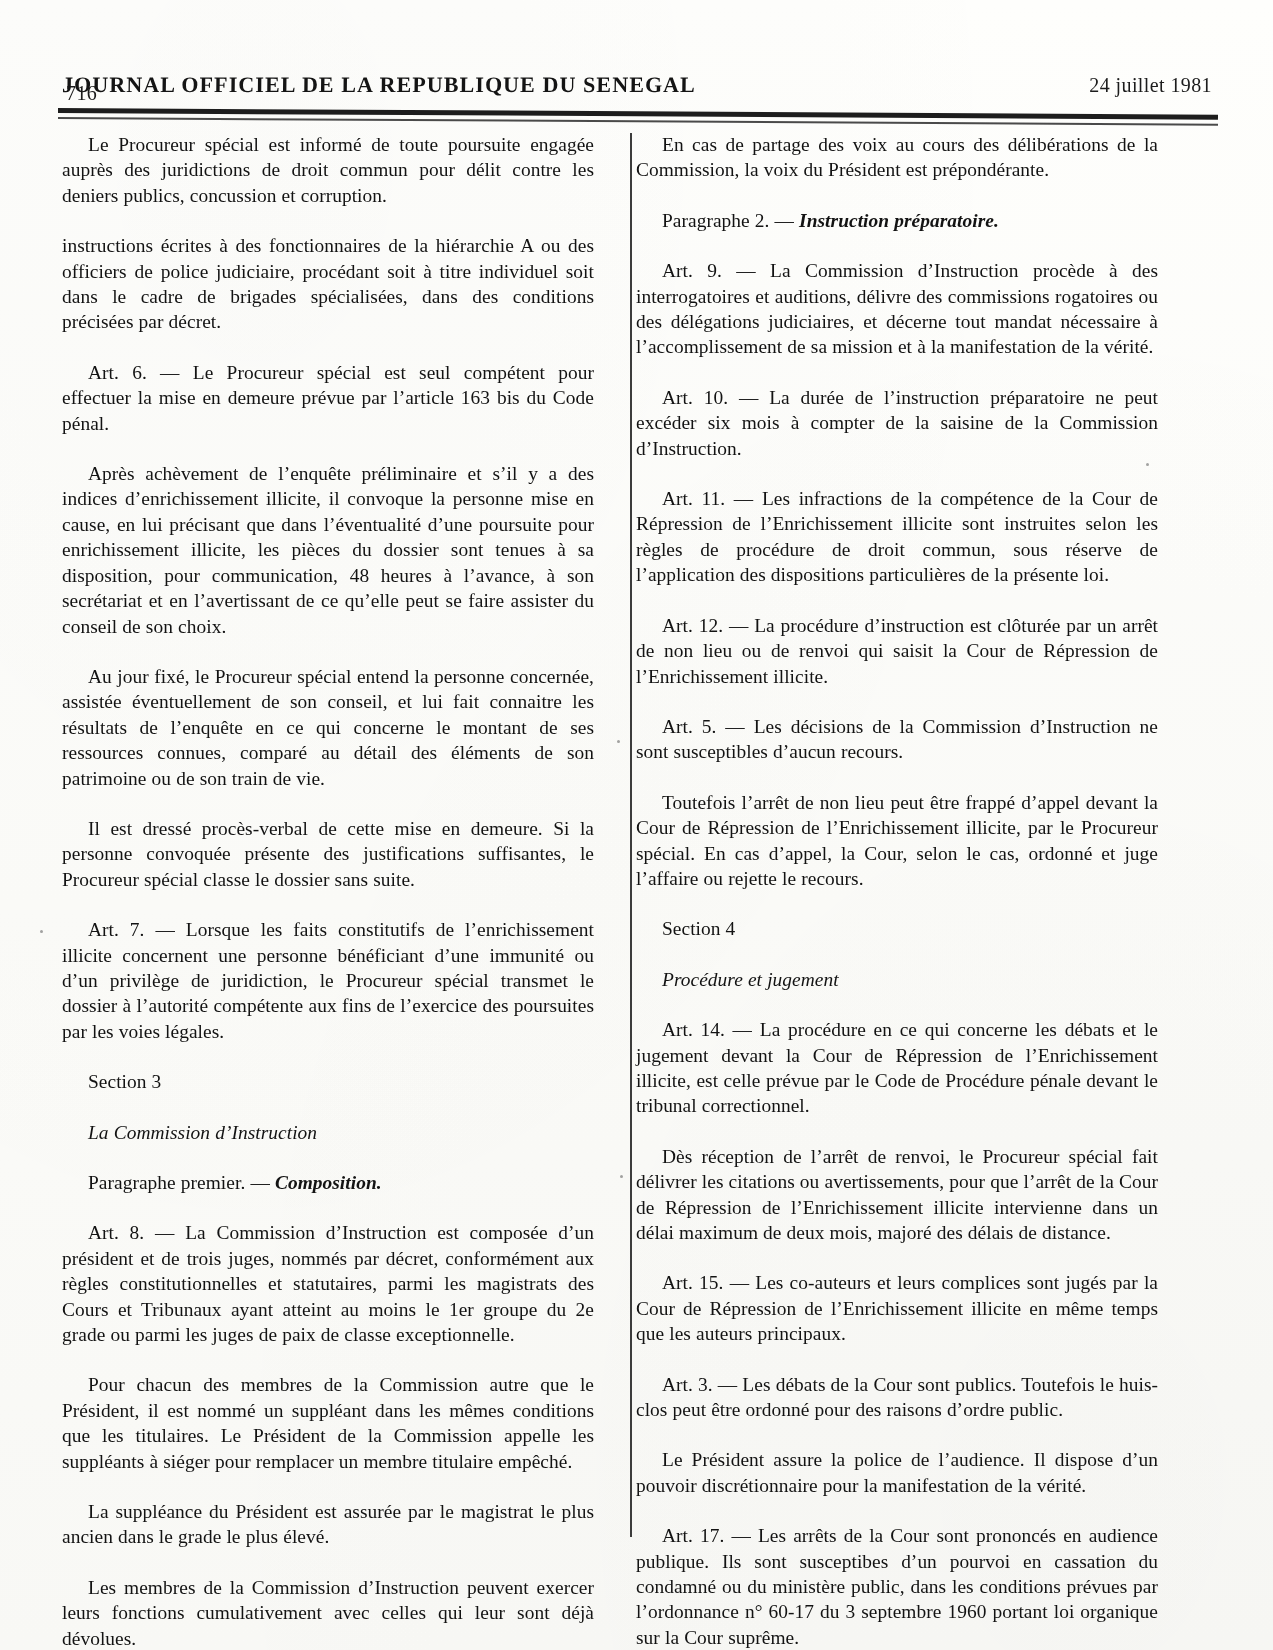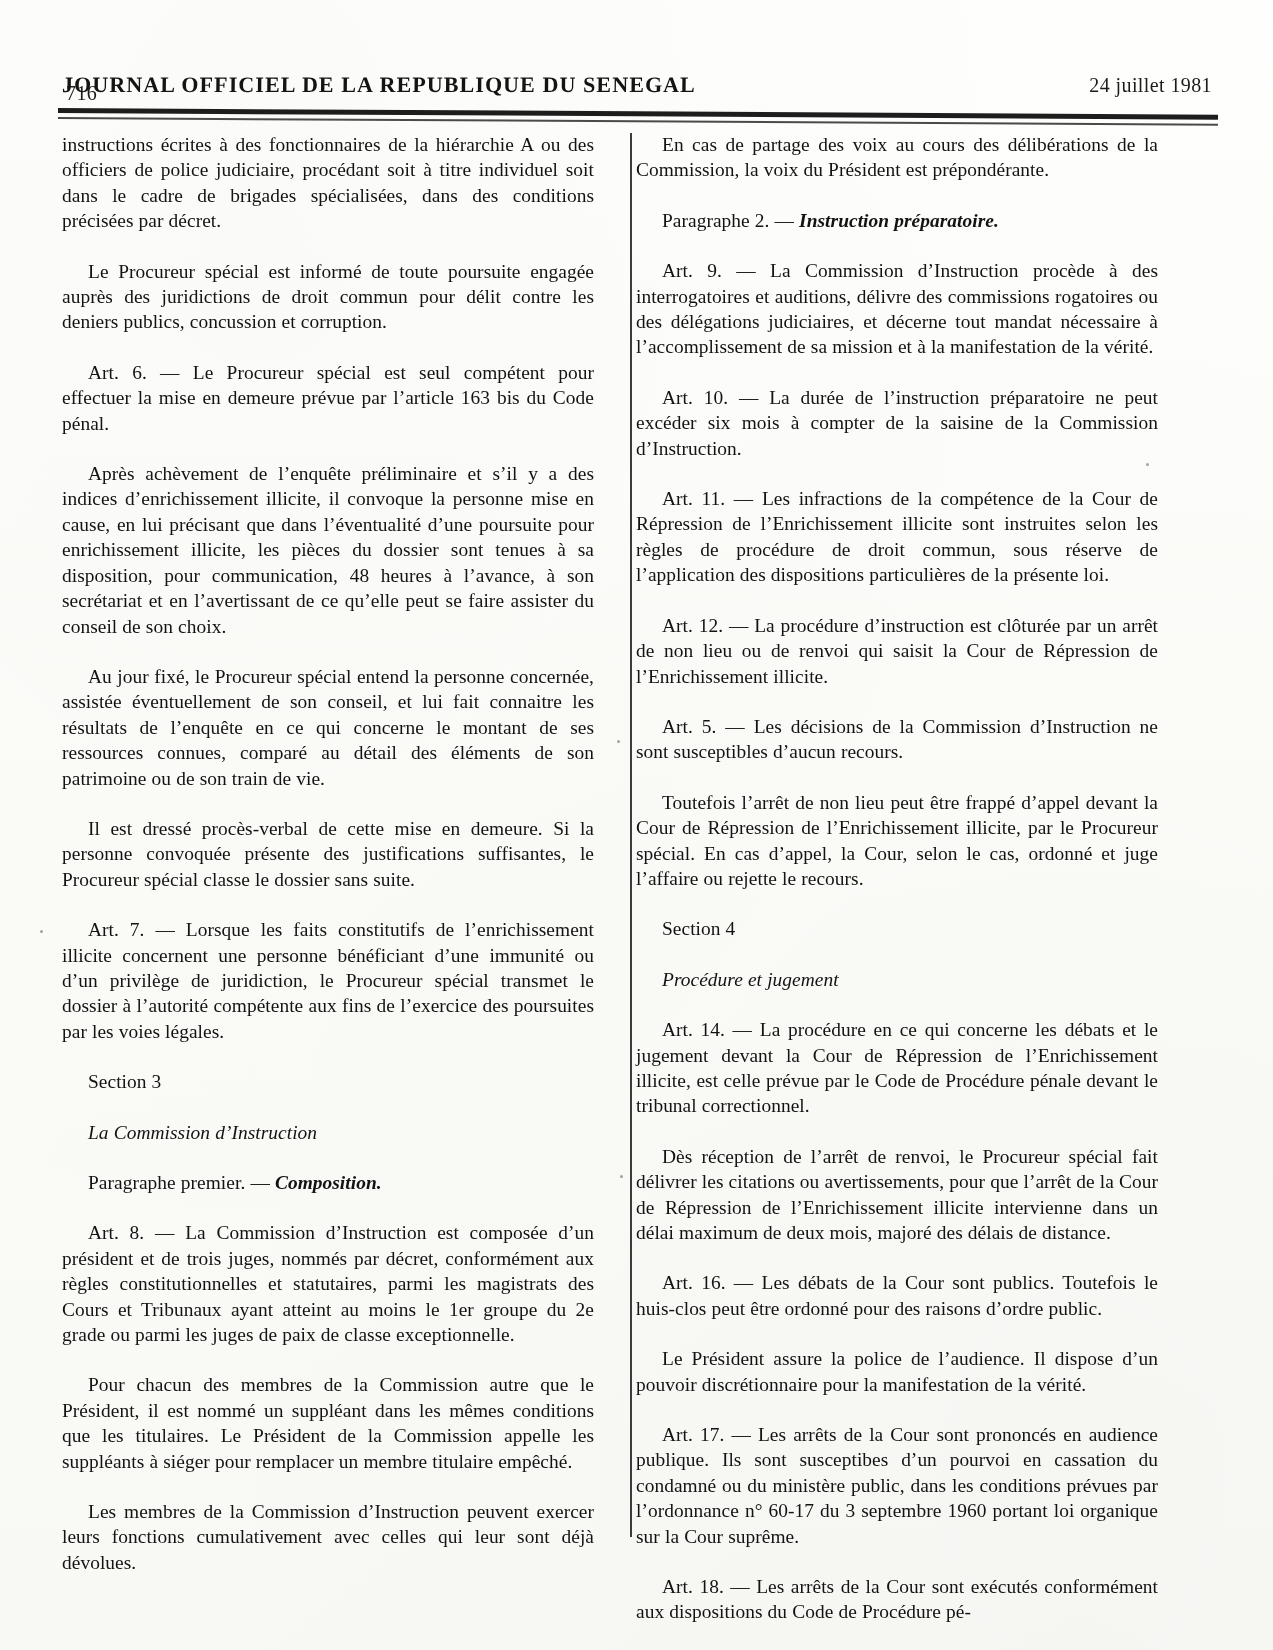--- a/index.html
+++ b/index.html
@@ -156,34 +156,35 @@
   </div>
   <div class="rule"></div>
   <div class="rule thin"></div>
 
   <div class="gutter"></div>
 
   <div class="columns">
 
     <div class="col col-left">
 
+      <p class="para">Le Procureur spécial est informé de toute poursuite engagée auprès des juridictions de droit commun pour délit contre les deniers publics, concussion et corruption.</p>
       <p class="para noindent">instructions écrites à des fonctionnaires de la hiérarchie A ou des officiers de police judiciaire, procédant soit à titre individuel soit dans le cadre de brigades spécialisées, dans des conditions précisées par décret.</p>
-      <p class="para">Le Procureur spécial est informé de toute poursuite engagée auprès des juridictions de droit commun pour délit contre les deniers publics, concussion et corruption.</p>
       <p class="para">Art. 6. — Le Procureur spécial est seul compétent pour effectuer la mise en demeure prévue par l’article 163 bis du Code pénal.</p>
       <p class="para">Après achèvement de l’enquête préliminaire et s’il y a des indices d’enrichissement illicite, il convoque la personne mise en cause, en lui précisant que dans l’éventualité d’une poursuite pour enrichissement illicite, les pièces du dossier sont tenues à sa disposition, pour communication, 48 heures à l’avance, à son secrétariat et en l’avertissant de ce qu’elle peut se faire assister du conseil de son choix.</p>
       <p class="para">Au jour fixé, le Procureur spécial entend la personne concernée, assistée éventuellement de son conseil, et lui fait connaitre les résultats de l’enquête en ce qui concerne le montant de ses ressources connues, comparé au détail des éléments de son patrimoine ou de son train de vie.</p>
       <p class="para">Il est dressé procès-verbal de cette mise en demeure. Si la personne convoquée présente des justifications suffisantes, le Procureur spécial classe le dossier sans suite.</p>
       <p class="para">Art. 7. — Lorsque les faits constitutifs de l’enrichissement illicite concernent une personne bénéficiant d’une immunité ou d’un privilège de juridiction, le Procureur spécial transmet le dossier à l’autorité compétente aux fins de l’exercice des poursuites par les voies légales.</p>
 
       <p class="para heading-center">Section 3</p>
       <p class="para heading-center italic sec">La Commission d’Instruction</p>
       <p class="para heading-center mix after"><span>Paragraphe premier. — </span><em>Composition.</em></p>
 
       <p class="para">Art. 8. — La Commission d’Instruction est composée d’un président et de trois juges, nommés par décret, conformément aux règles constitutionnelles et statutaires, parmi les magistrats des Cours et Tribunaux ayant atteint au moins le 1er groupe du 2e grade ou parmi les juges de paix de classe exceptionnelle.</p>
       <p class="para">Pour chacun des membres de la Commission autre que le Président, il est nommé un suppléant dans les mêmes conditions que les titulaires. Le Président de la Commission appelle les suppléants à siéger pour remplacer un membre titulaire empêché.</p>
+      <p class="para">La suppléance du Président est assurée par le magistrat le plus ancien dans le grade le plus élevé.</p>
       <p class="para">Les membres de la Commission d’Instruction peuvent exercer leurs fonctions cumulativement avec celles qui leur sont déjà dévolues.</p>
     </div>
 
     <div class="col col-right">
 
       <p class="para">En cas de partage des voix au cours des délibérations de la Commission, la voix du Président est prépondérante.</p>
 
       <p class="para heading-center mix after"><span>Paragraphe 2. — </span><em>Instruction préparatoire.</em></p>
 
       <p class="para">Art. 9. — La Commission d’Instruction procède à des interrogatoires et auditions, délivre des commissions rogatoires ou des délégations judiciaires, et décerne tout mandat nécessaire à l’accomplissement de sa mission et à la manifestation de la vérité.</p>
@@ -191,21 +192,22 @@
       <p class="para gap-lg">Art. 11. — Les infractions de la compétence de la Cour de Répression de l’Enrichissement illicite sont instruites selon les règles de procédure de droit commun, sous réserve de l’application des dispositions particulières de la présente loi.</p>
       <p class="para gap-lg">Art. 12. — La procédure d’instruction est clôturée par un arrêt de non lieu ou de renvoi qui saisit la Cour de Répression de l’Enrichissement illicite.</p>
       <p class="para gap-lg">Art. 5. — Les décisions de la Commission d’Instruction ne sont susceptibles d’aucun recours.</p>
       <p class="para">Toutefois l’arrêt de non lieu peut être frappé d’appel devant la Cour de Répression de l’Enrichissement illicite, par le Procureur spécial. En cas d’appel, la Cour, selon le cas, ordonné et juge l’affaire ou rejette le recours.</p>
 
       <p class="para heading-center">Section 4</p>
       <p class="para heading-center italic sec after">Procédure et jugement</p>
 
       <p class="para gap-lg">Art. 14. — La procédure en ce qui concerne les débats et le jugement devant la Cour de Répression de l’Enrichissement illicite, est celle prévue par le Code de Procédure pénale devant le tribunal correctionnel.</p>
       <p class="para">Dès réception de l’arrêt de renvoi, le Procureur spécial fait délivrer les citations ou avertissements, pour que l’arrêt de la Cour de Répression de l’Enrichissement illicite intervienne dans un délai maximum de deux mois, majoré des délais de distance.</p>
-      <p class="para gap-lg">Art. 16. — Les débats de la Cour sont publics. Toutefois le huis-clos peut être ordonné pour des raisons d’ordre public.</p>
+      <p class="para gap-lg">Art. 15. — Les co-auteurs et leurs complices sont jugés par la Cour de Répression de l’Enrichissement illicite en même temps que les auteurs principaux.</p>
+      <p class="para gap-lg">Art. 3. — Les débats de la Cour sont publics. Toutefois le huis-clos peut être ordonné pour des raisons d’ordre public.</p>
       <p class="para">Le Président assure la police de l’audience. Il dispose d’un pouvoir discrétionnaire pour la manifestation de la vérité.</p>
       <p class="para gap-lg">Art. 17. — Les arrêts de la Cour sont prononcés en audience publique. Ils sont susceptibes d’un pourvoi en cassation du condamné ou du ministère public, dans les conditions prévues par l’ordonnance n° 60-17 du 3 septembre 1960 portant loi organique sur la Cour suprême.</p>
       <p class="para gap-lg">Art. 18. — Les arrêts de la Cour sont exécutés conformément aux dispositions du Code de Procédure pé-</p>
     </div>
   </div>
 
   <div class="speck" style="left:40px;top:930px;width:3px;height:3px;"></div>
   <div class="speck" style="left:617px;top:740px;width:3px;height:3px;"></div>
   <div class="speck" style="left:620px;top:1175px;width:3px;height:3px;"></div>
   <div class="speck" style="left:1146px;top:463px;width:3px;height:3px;"></div>

